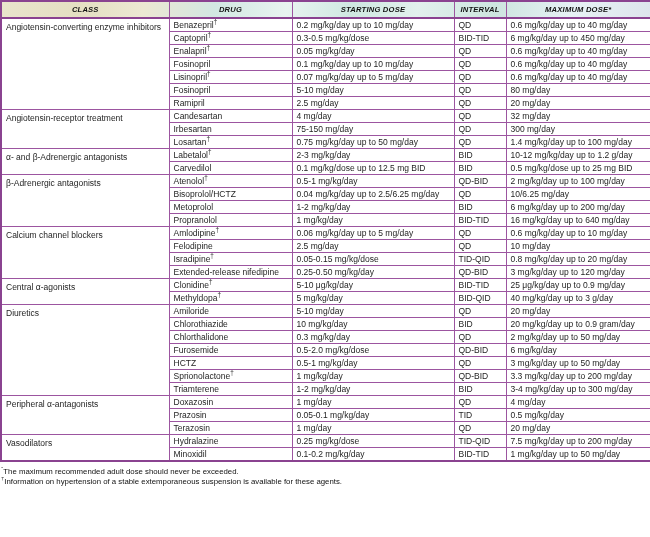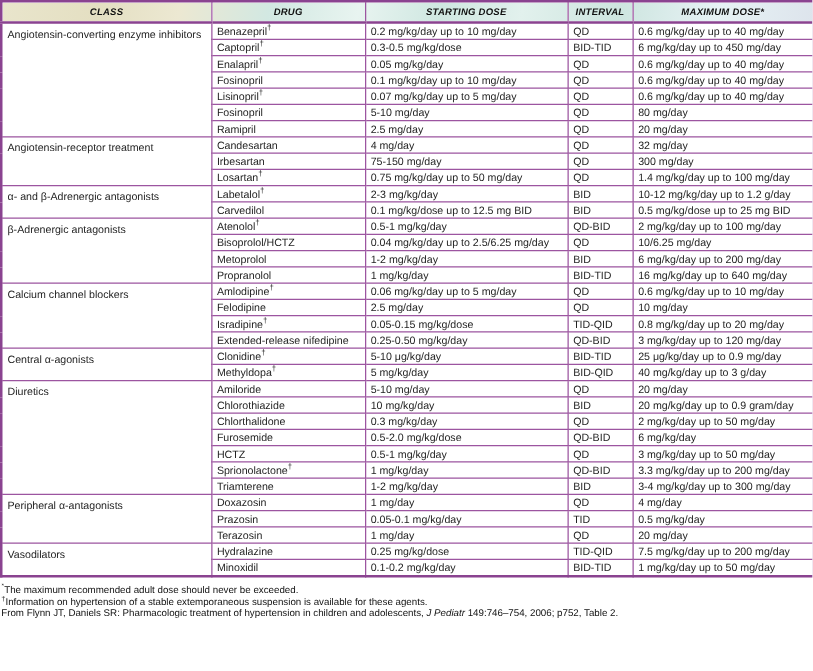--- a/index.html
+++ b/index.html
@@ -312,15 +312,14 @@
           <td>Minoxidil</td>
           <td>0.1-0.2 mg/kg/day</td>
           <td>BID-TID</td>
           <td>1 mg/kg/day up to 50 mg/day</td>
         </tr>
       </tbody>
   </table>
   <div class="footnotes" id="footnotes">
       <div class="footnote"><sup>*</sup><span>The maximum recommended adult dose should never be exceeded.</span></div>
       <div class="footnote"><sup>†</sup><span>Information on hypertension of a stable extemporaneous suspension is available for these agents.</span></div>
-      <div class="footnote"><span>From Flynn JT, Daniels SR: Pharmacologic treatment of hypertension in children and adolescents, </span><i>J Pediatr</i><span> 149:746–754, 2006; p752, Table 2.</span></div>
     </div>
 </div>
 
 </body></html>

